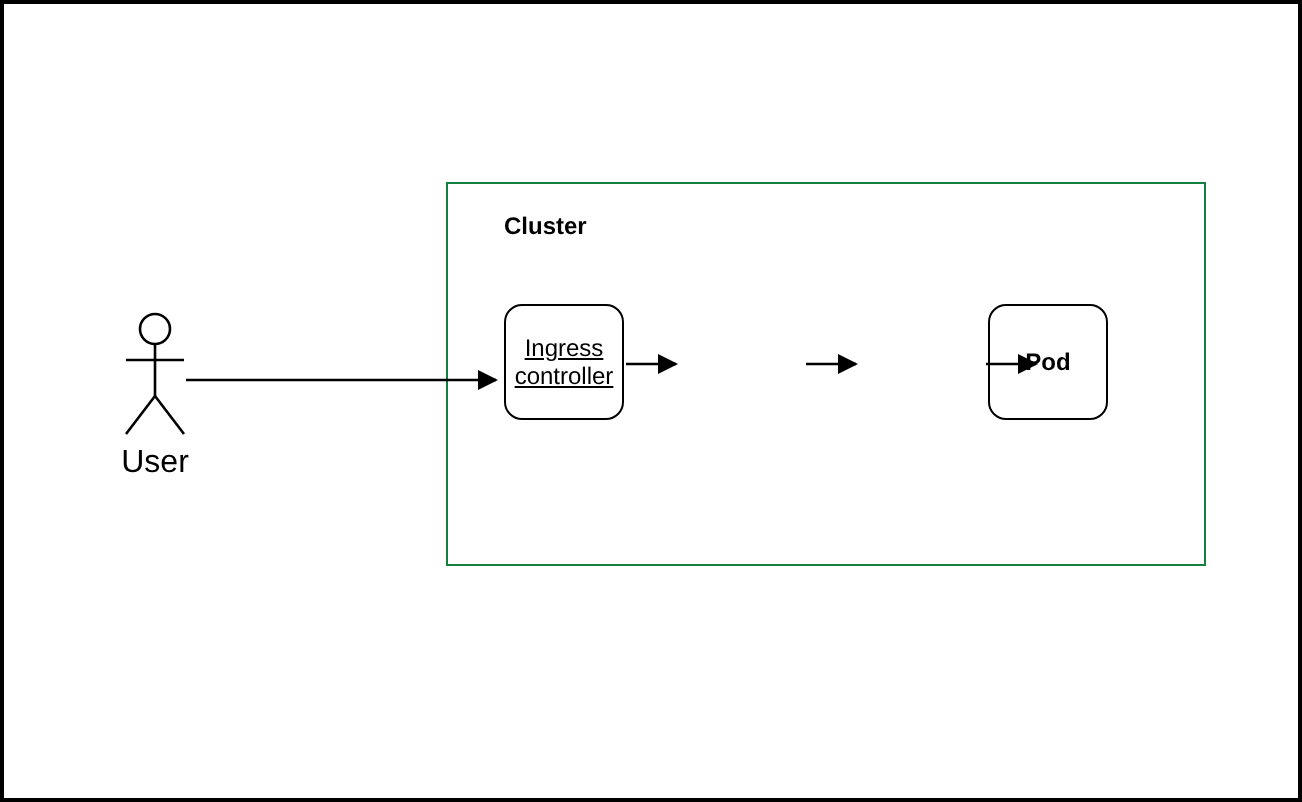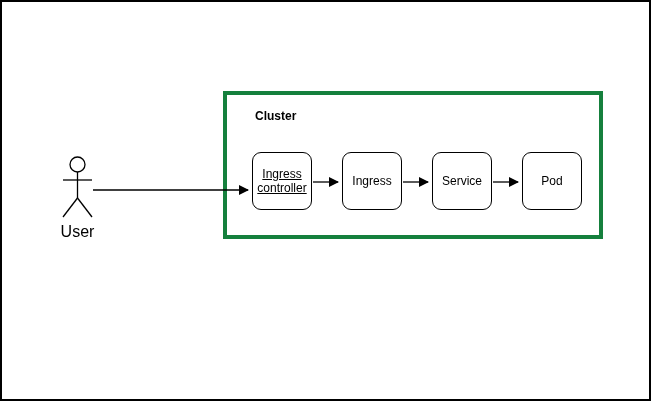--- a/index.html
+++ b/index.html
@@ -15,23 +15,23 @@
   }
   .svg-layer {
     position: absolute;
     left: 0; top: 0;
     width: 651px; height: 401px;
     pointer-events: none;
   }
   .cluster-box {
     position: absolute;
     left: 221px; top: 89px;
-    width: 380px; height: 148px;
+    width: 380px; height: 192px;
     box-sizing: border-box;
-    border: 4px solid #15803d;
+    border: 1px solid #15803d;
     background: #ffffff;
   }
   .cluster-label {
     position: absolute;
     left: 28px; top: 14px;
     font-size: 12px;
     font-weight: bold;
     color: #000000;
     white-space: nowrap;
   }
@@ -48,21 +48,21 @@
     justify-content: center;
     text-align: center;
     font-size: 12px;
     line-height: 1.2;
     color: #000000;
     padding: 2px;
   }
   .node-ingress-controller { left: 250px; text-decoration: underline; }
   .node-ingress            { left: 340px; }
   .node-service            { left: 430px; }
-  .node-pod                { left: 520px; }
+  .node-pod                { left: 492px; font-weight: bold; }
   .actor-label {
     position: absolute;
     left: 48px; top: 221px;
     width: 55px;
     text-align: center;
     font-size: 16px;
     color: #000000;
   }
 </style>
 </head>
@@ -71,27 +71,21 @@
 <div class="frame">
 
   <div class="cluster-box">
     <div class="cluster-label">Cluster</div>
   </div>
 
   <div class="node node-ingress-controller">
     <span>Ingress controller</span>
   </div>
 
-  <div class="node node-ingress">
-    <span>Ingress</span>
-  </div>
 
-  <div class="node node-service">
-    <span>Service</span>
-  </div>
 
   <div class="node node-pod">
     <span>Pod</span>
   </div>
 
   <div class="actor-label">User</div>
 
   <svg class="svg-layer" viewBox="0 0 651 401" xmlns="http://www.w3.org/2000/svg">
     <defs>
       <marker id="arrowhead" markerWidth="12" markerHeight="10" refX="9" refY="5" orient="auto" markerUnits="userSpaceOnUse">

